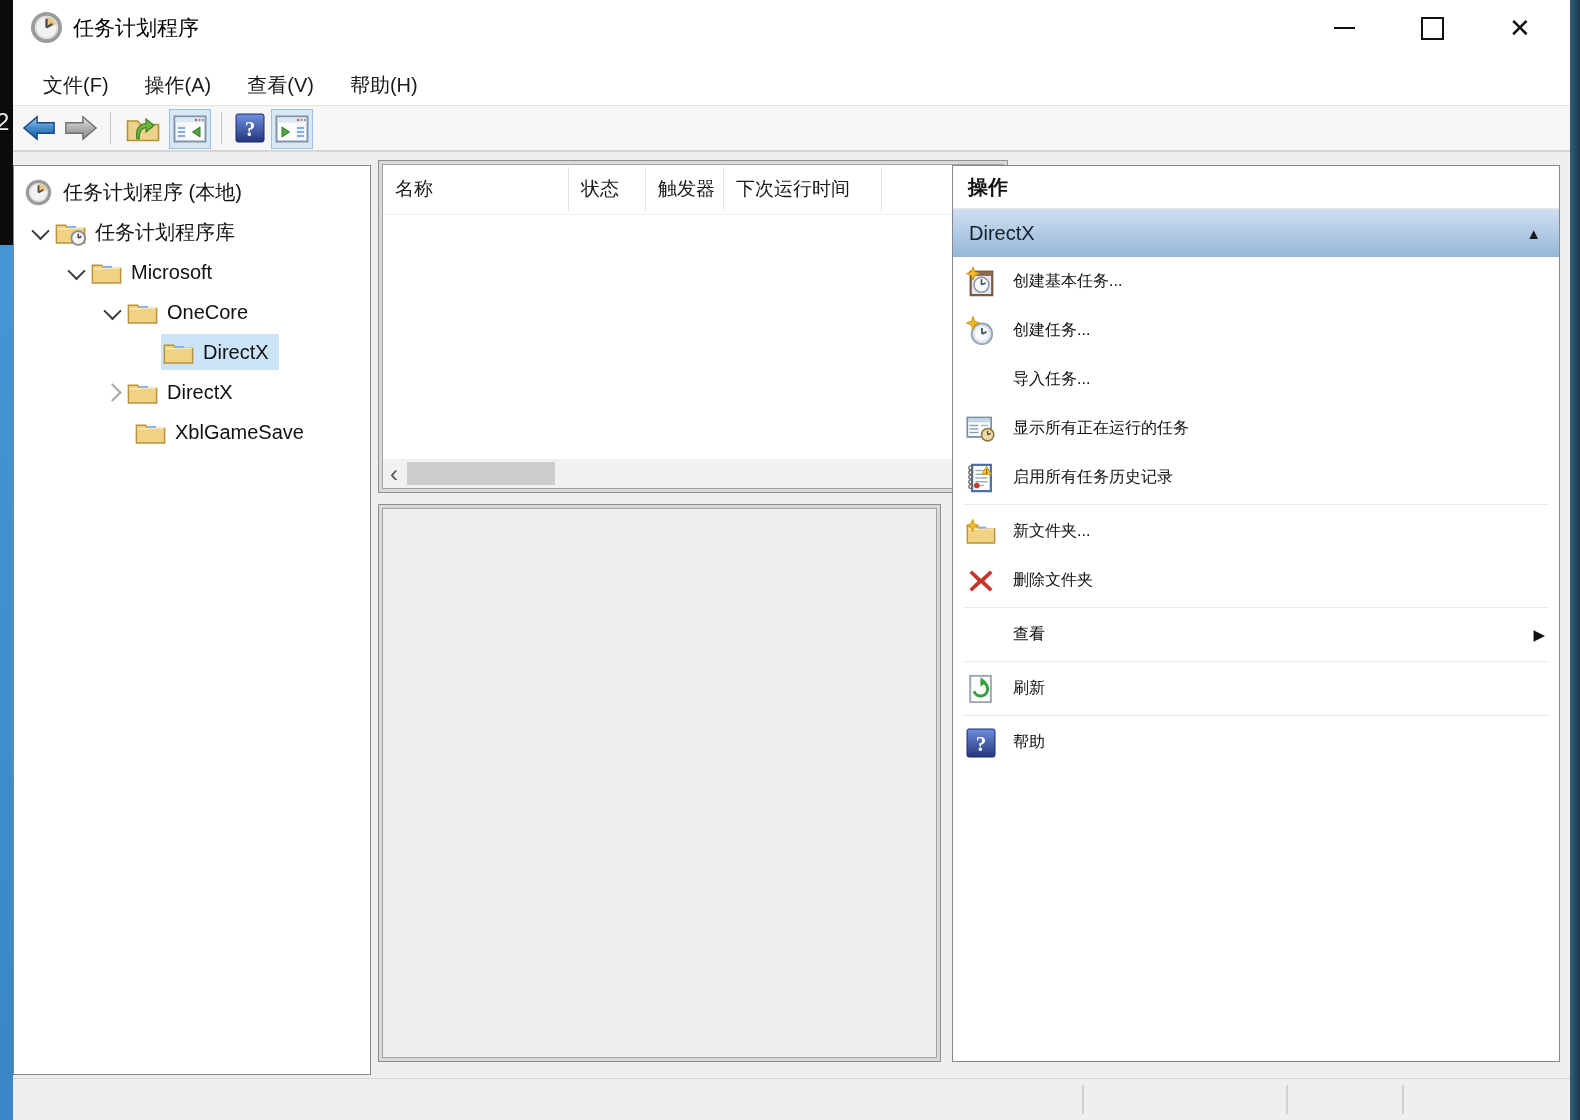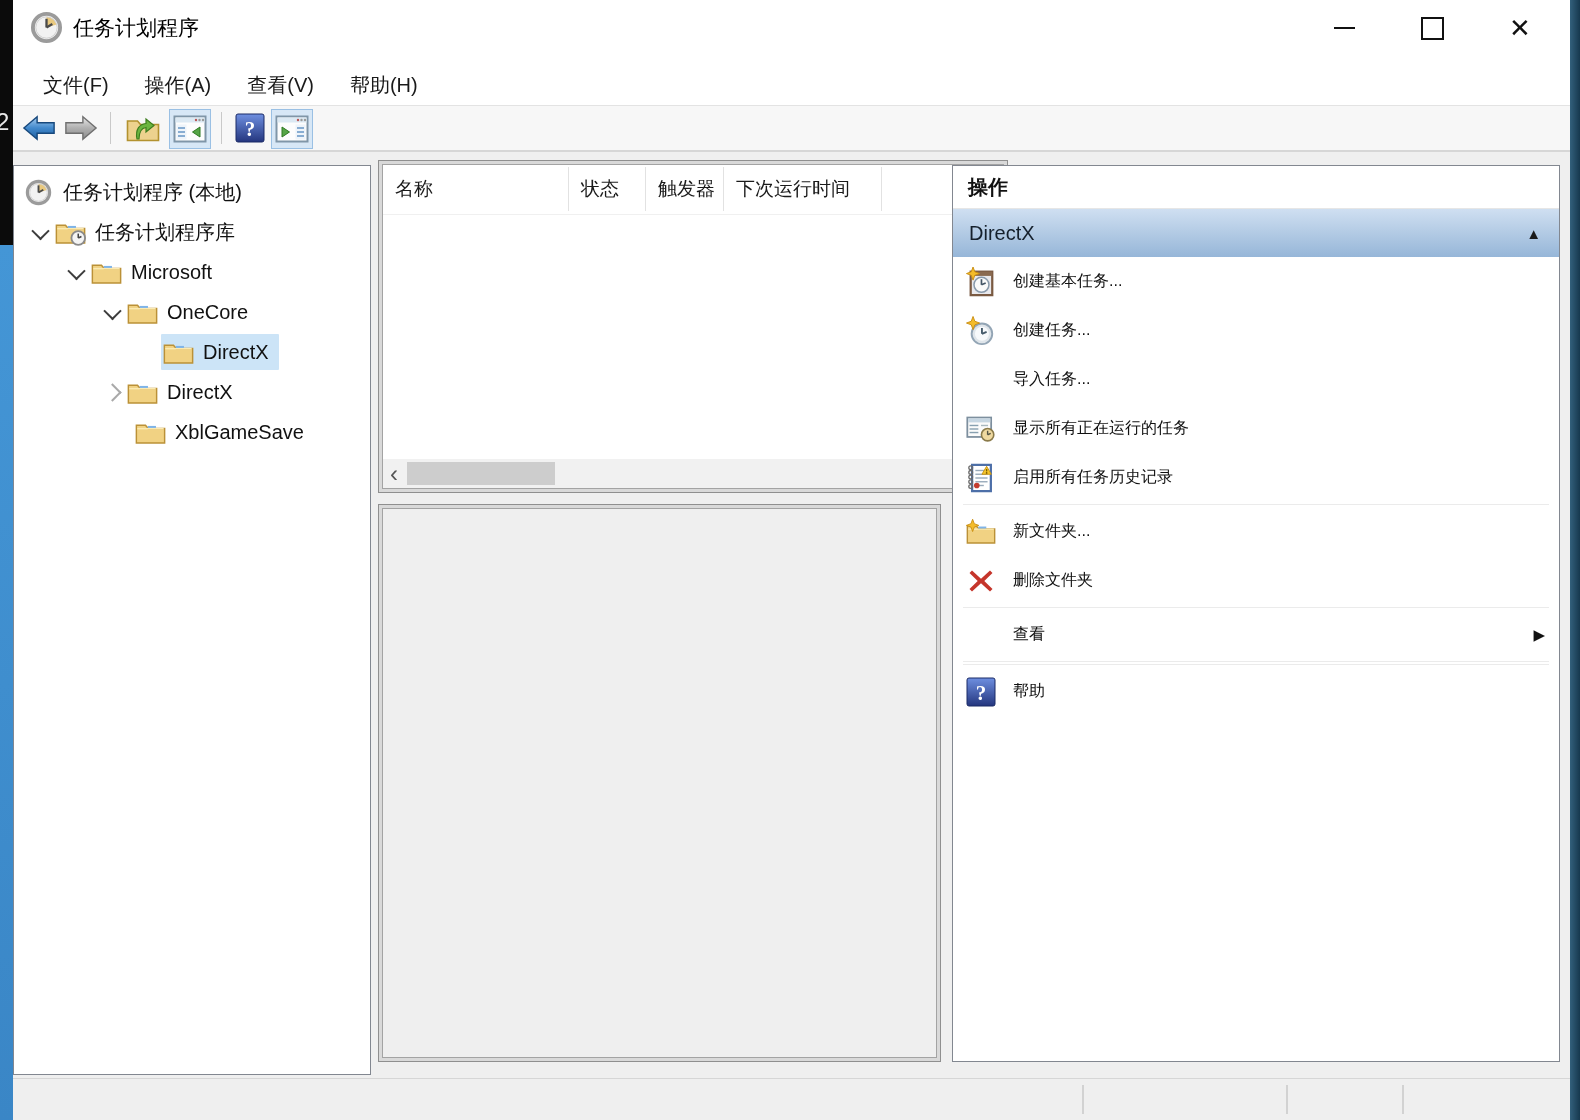--- a/index.html
+++ b/index.html
@@ -408,20 +408,30 @@
               <span class="action-label">删除文件夹</span>
             </div>
             <div class="action-sep"></div>
             <div class="action-row">
               <span class="action-ico"></span>
               <span class="action-label">查看</span>
               <span class="action-spacer"></span>
               <span class="submenu-arrow">▶</span>
             </div>
             <div class="action-sep"></div>
+            <div class="action-row">
+              <span class="action-ico">
+                <svg viewBox="0 0 30 32">
+                  <rect x="3.5" y="2" width="22" height="28" fill="#fdfdfd" stroke="#9aa5ad" stroke-width="2"></rect>
+                  <path d="M14.5 8.5 a7.5 7.5 0 1 1 -7 10" fill="none" stroke="#35a03c" stroke-width="3.2"></path>
+                  <path d="M14.5 3.5 L21 8.5 L14.5 13.5 Z" fill="#35a03c"></path>
+                </svg>
+              </span>
+              <span class="action-label">刷新</span>
+            </div>
             <div class="action-sep"></div>
             <div class="action-row">
               <span class="action-ico">
                 <svg viewBox="0 0 30 30">
                   <defs>
                     <linearGradient id="gh" x1="0" y1="0" x2="0" y2="1">
                       <stop offset="0" stop-color="#6e8fe0"></stop>
                       <stop offset="1" stop-color="#24367e"></stop>
                     </linearGradient>
                   </defs>

